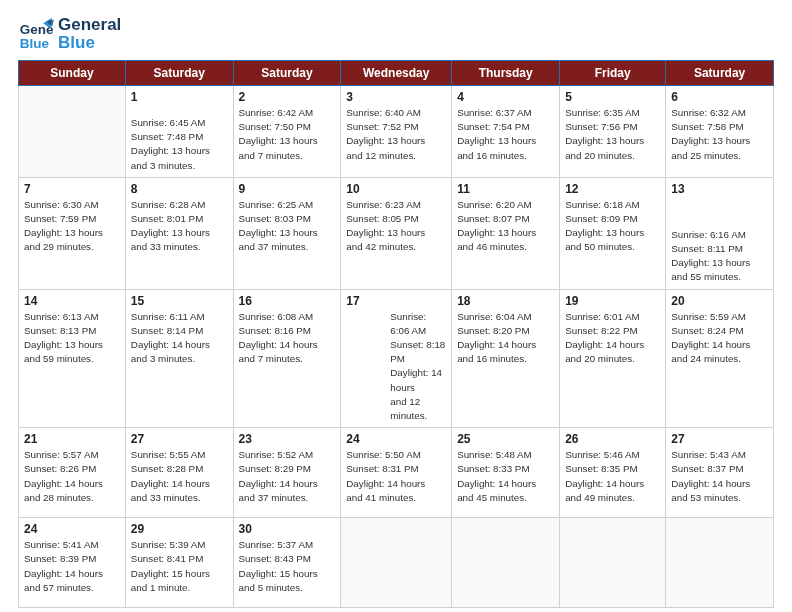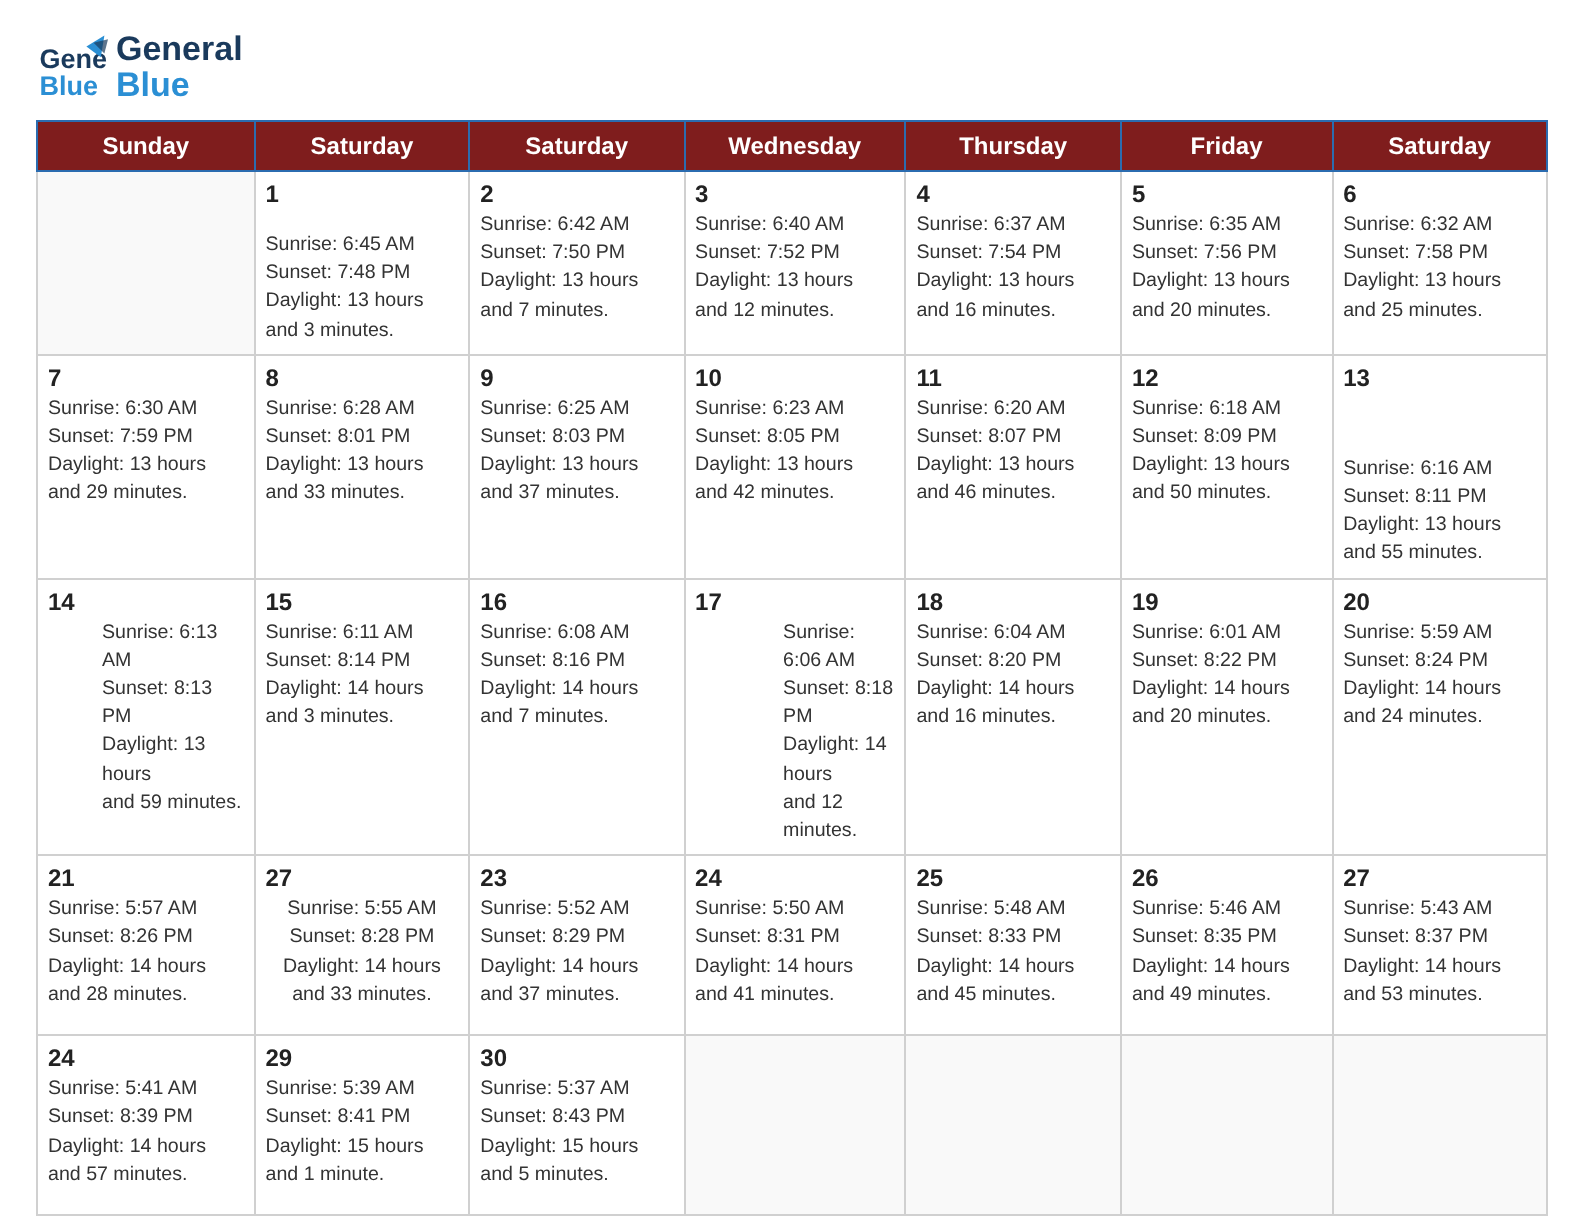--- a/index.html
+++ b/index.html
@@ -221,21 +221,21 @@
             <span class="day-num">13</span>
             <div class="day-info" style="white-space: pre-line; margin-top: 32px;">Sunrise: 6:16 AM
 Sunset: 8:11 PM
 Daylight: 13 hours
 and 55 minutes.</div>
           </td>
         </tr>
         <tr>
           <td>
             <span class="day-num">14</span>
-            <div class="day-info" style="white-space: pre-line; margin-left: 27px;">Sunrise: 6:13 AM
+            <div class="day-info" style="white-space: pre-line;">Sunrise: 6:13 AM
 Sunset: 8:13 PM
 Daylight: 13 hours
 and 59 minutes.</div>
           </td>
           <td>
             <span class="day-num">15</span>
             <div class="day-info" style="white-space: pre-line;">Sunrise: 6:11 AM
 Sunset: 8:14 PM
 Daylight: 14 hours
 and 3 minutes.</div>
@@ -279,21 +279,21 @@
         <tr>
           <td>
             <span class="day-num">21</span>
             <div class="day-info" style="white-space: pre-line;">Sunrise: 5:57 AM
 Sunset: 8:26 PM
 Daylight: 14 hours
 and 28 minutes.</div>
           </td>
           <td>
             <span class="day-num">27</span>
-            <div class="day-info" style="white-space: pre-line; text-align: center;">Sunrise: 5:55 AM
+            <div class="day-info" style="white-space: pre-line;">Sunrise: 5:55 AM
 Sunset: 8:28 PM
 Daylight: 14 hours
 and 33 minutes.</div>
           </td>
           <td>
             <span class="day-num">23</span>
             <div class="day-info" style="white-space: pre-line;">Sunrise: 5:52 AM
 Sunset: 8:29 PM
 Daylight: 14 hours
 and 37 minutes.</div>

